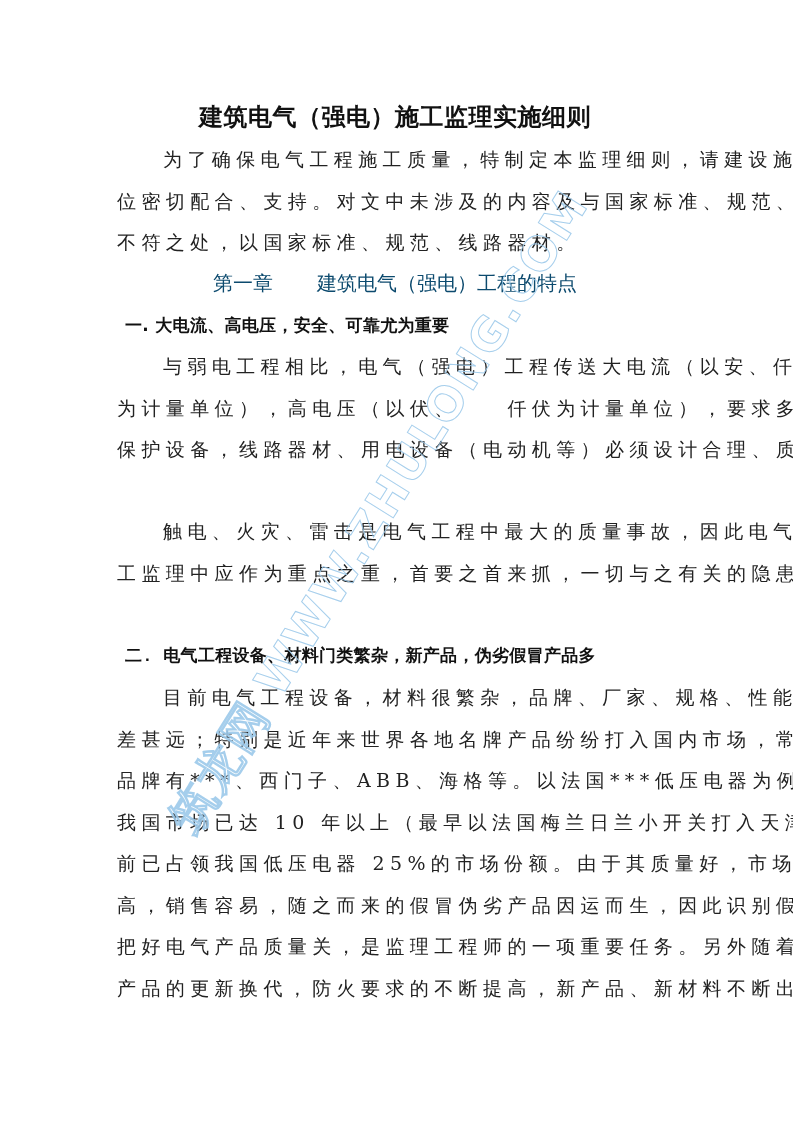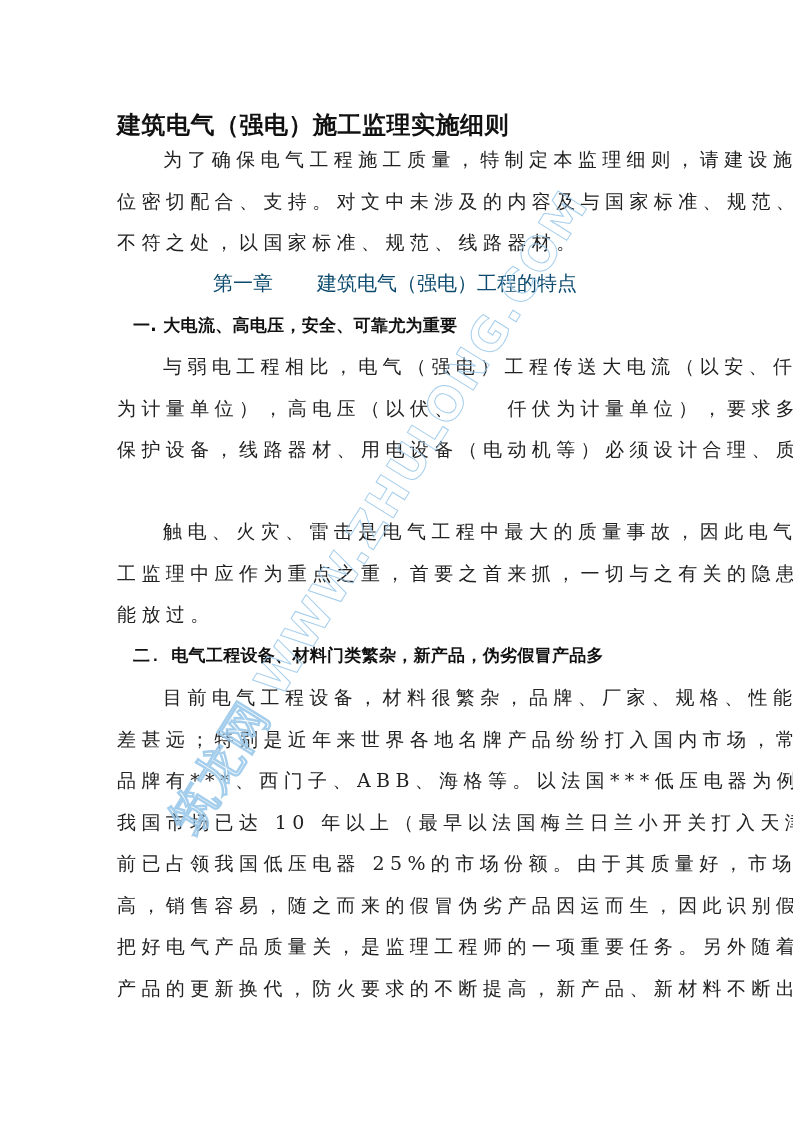--- a/index.html
+++ b/index.html
@@ -19,28 +19,28 @@
     position: absolute;
     left: 117px;
     top: 0;
     width: 556px;
   }
   .title {
     position: absolute;
     left: 0;
     width: 556px;
     top: 100px;
+    text-align: center;
     font-family: "DejaVu Sans", "Liberation Sans", sans-serif;
     font-weight: bold;
     font-size: 24px;
     letter-spacing: 0.5px;
     line-height: 34px;
     color: #111;
     white-space: nowrap;
-    margin-top: 8px;
   }
   .para {
     position: absolute;
     left: 0;
     width: 556px;
     font-size: 19px;
     line-height: 41.5px;
     letter-spacing: 5.4px;
     text-align: justify;
     text-align-last: left;
@@ -63,21 +63,21 @@
     font-family: "DejaVu Sans", "Liberation Sans", sans-serif;
     font-weight: normal;
     font-size: 20px;
     line-height: 34px;
     color: #0c4a6e;
     white-space: nowrap;
   }
   .chapter .gap { display: inline-block; width: 44px; }
   .section {
     position: absolute;
-    left: 16px;
+    left: 8px;
     font-family: "DejaVu Sans", "Liberation Sans", sans-serif;
     font-weight: bold;
     font-size: 17px;
     line-height: 28px;
     color: #111;
     white-space: nowrap;
     letter-spacing: 0.3px;
   }
   .watermark {
     position: absolute;
@@ -120,21 +120,20 @@
 
   <div class="para" style="top:346px;">
     <span class="ln first">与弱电工程相比，电气（强电）工程传送大电流（以安、仟安</span>
     <span class="ln">为计量单位），高电压（以伏、　　仟伏为计量单位），要求多级开关、</span>
     <span class="ln">保护设备，线路器材、用电设备（电动机等）必须设计合理、质量过</span>
   </div>
 
   <div class="para" style="top:511px;">
     <span class="ln first">触电、火灾、雷击是电气工程中最大的质量事故，因此电气施</span>
     <span class="ln">工监理中应作为重点之重，首要之首来抓，一切与之有关的隐患决不</span>
-    <span class="ln">能放过。</span>
   </div>
 
   <div class="section" style="top:643px;font-family:Liberation Mono, monospace;">二. 电气工程设备、材料门类繁杂，新产品，伪劣假冒产品多</div>
 
   <div class="para" style="top:677px;">
     <span class="ln first">目前电气工程设备，材料很繁杂，品牌、厂家、规格、性能相</span>
     <span class="ln">差甚远；特别是近年来世界各地名牌产品纷纷打入国内市场，常见的</span>
     <span class="ln">品牌有***、西门子、ABB、海格等。以法国***低压电器为例，进入</span>
     <span class="ln">我国市场已达 10 年以上（最早以法国梅兰日兰小开关打入天津），目</span>
     <span class="ln">前已占领我国低压电器 25%的市场份额。由于其质量好，市场信誉</span>

